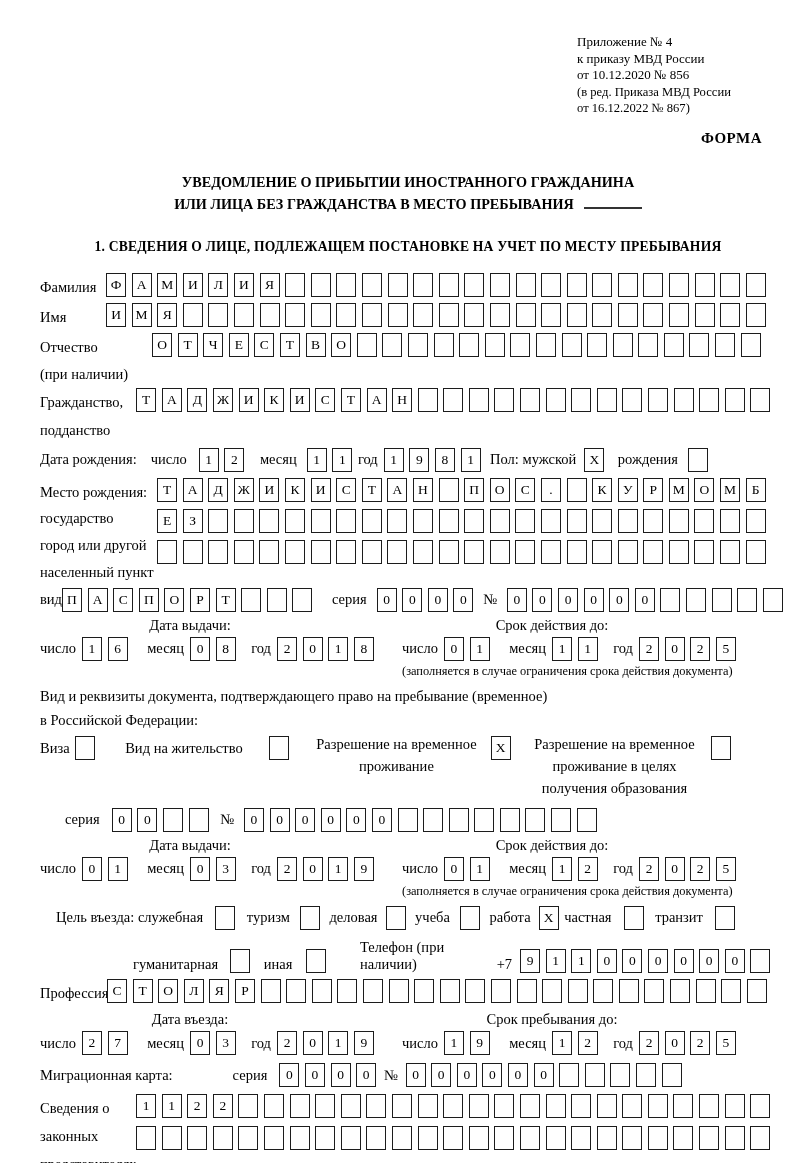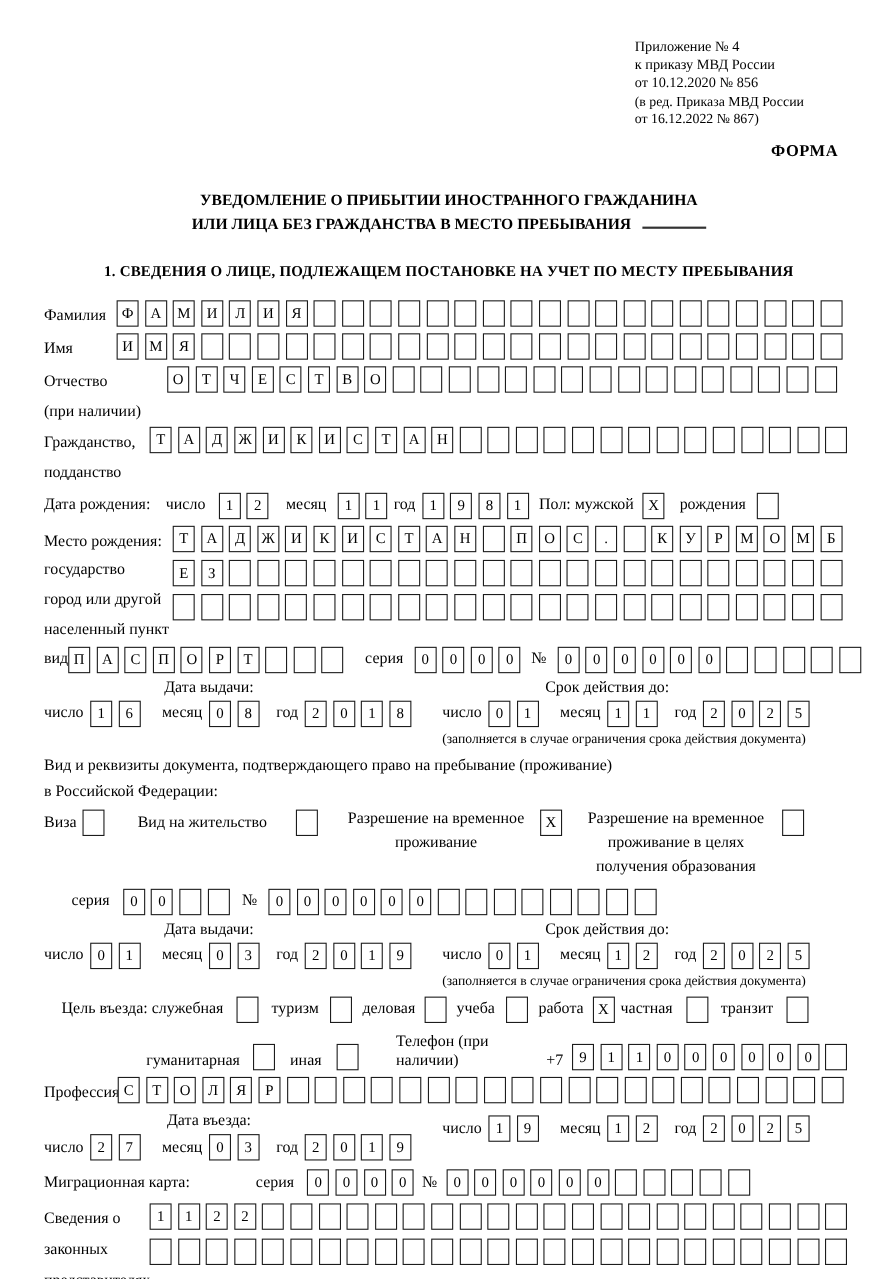--- a/index.html
+++ b/index.html
@@ -390,21 +390,21 @@
             <span class="box">0</span>
             <span class="box">2</span>
             <span class="box">5</span>
           </div>
       </div>
       <div class="note" style="margin-top:3px">(заполняется в случае ограничения срока действия документа)</div>
     </div>
   </div>
 
   <div style="margin-top:6px;line-height:1.65">
-    <div>Вид и реквизиты документа, подтверждающего право на пребывание (проживание)</div>
+    <div>Вид и реквизиты документа, подтверждающего право на пребывание (временное)</div>
     <div>в Российской Федерации:</div>
   </div>
 
   <div class="frow" style="margin-top:2px">
     <span class="lbl">Виза</span>
     <div class="boxes ck" style="margin-left:5px">
         <span class="box"></span>
       </div>
     <span class="lbl" style="margin-left:25px">Вид на жительство</span>
     <div class="boxes ck" style="margin-left:26px">
@@ -607,20 +607,21 @@
         <span class="glbl" style="margin-left:10px">год</span>
         <div class="boxes">
             <span class="box">2</span>
             <span class="box">0</span>
             <span class="box">1</span>
             <span class="box">9</span>
           </div>
       </div>
     </div>
     <div class="stack">
+      <div class="center" style="width:300px">Срок пребывания до:</div>
       <div class="grp" style="margin-top:3px">
         <span class="glbl">число</span>
         <div class="boxes">
             <span class="box">1</span>
             <span class="box">9</span>
           </div>
         <span class="glbl" style="margin-left:14px">месяц</span>
         <div class="boxes">
             <span class="box">1</span>
             <span class="box">2</span>

